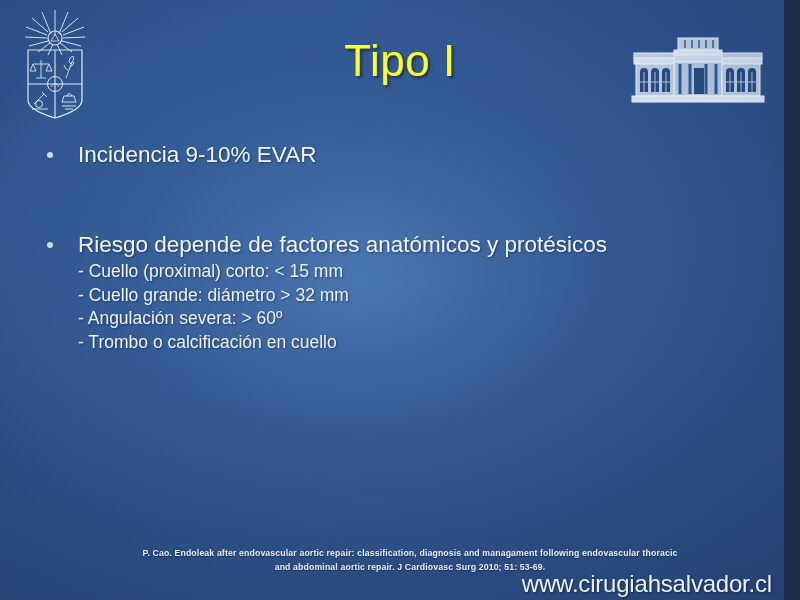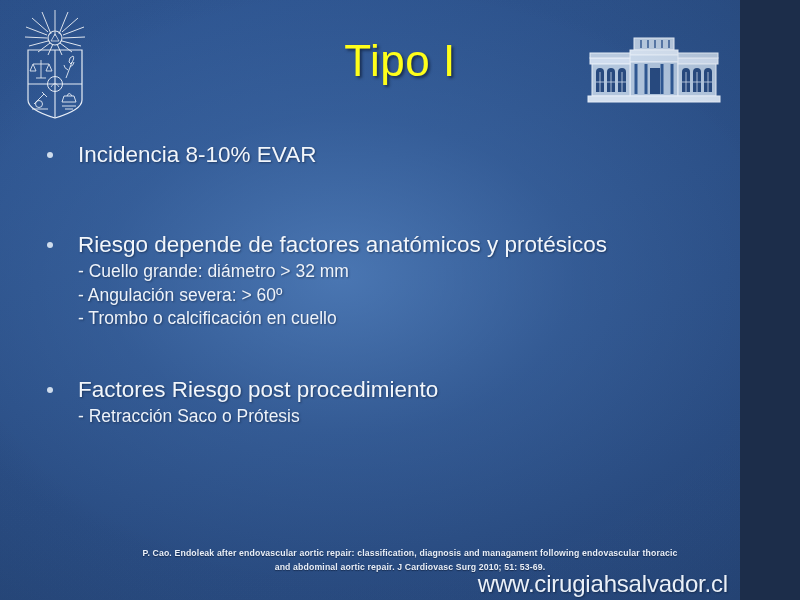--- a/index.html
+++ b/index.html
@@ -10,20 +10,21 @@
   .slide {
     position: relative;
     width: 740px;
     height: 600px;
     overflow: hidden;
     font-family: "Liberation Sans", sans-serif;
     background-color: #2d5088;
     background-image:
       radial-gradient(ellipse 620px 420px at 46% 46%, rgba(93,142,205,0.62) 0%, rgba(70,116,180,0.34) 38%, rgba(45,80,136,0.05) 72%, rgba(36,66,115,0) 100%),
       linear-gradient(160deg, #2f5794 0%, #2c5189 34%, #2a4d83 62%, #28497d 100%);
+    padding-left: 44px;
   }
   
   .slide::after {
     content: "";
     position: absolute;
     inset: 0;
     pointer-events: none;
     background:
       radial-gradient(ellipse 780px 560px at 50% 48%, rgba(0,0,0,0) 52%, rgba(12,28,54,0.30) 100%);
   }
@@ -267,45 +268,39 @@
     </svg>
   </div>
 
   <div class="title">Tipo I</div>
 
   <div class="body">
 
     <div class="blk">
       <div class="lvl1">
         <span class="dot"></span>
-        <span>Incidencia 8-10% EVAR</span>
+        <span>Incidencia 9-10% EVAR</span>
       </div>
     </div>
 
     <div class="gap-a"></div>
 
     <div class="blk">
       <div class="lvl1">
         <span class="dot"></span>
         <span>Riesgo depende de factores anatómicos y protésicos</span>
       </div>
+      <div class="lvl2">- Cuello (proximal) corto: &lt; 15 mm</div>
       <div class="lvl2">- Cuello grande: diámetro &gt; 32 mm</div>
       <div class="lvl2">- Angulación severa: &gt; 60º</div>
       <div class="lvl2">- Trombo o calcificación en cuello</div>
     </div>
 
     <div class="gap-b"></div>
 
-    <div class="blk">
-      <div class="lvl1">
-        <span class="dot"></span>
-        <span>Factores Riesgo post procedimiento</span>
-      </div>
-      <div class="lvl2">- Retracción Saco o Prótesis</div>
-    </div>
 
   </div>
 
   <div class="footer">
     <div class="cite">P. Cao. Endoleak after endovascular aortic repair: classification, diagnosis and managament following endovascular thoracic</div>
     <div class="cite">and abdominal aortic repair. J Cardiovasc Surg 2010; 51: 53-69.</div>
   </div>
 
   <div class="url">www.cirugiahsalvador.cl</div>
 

